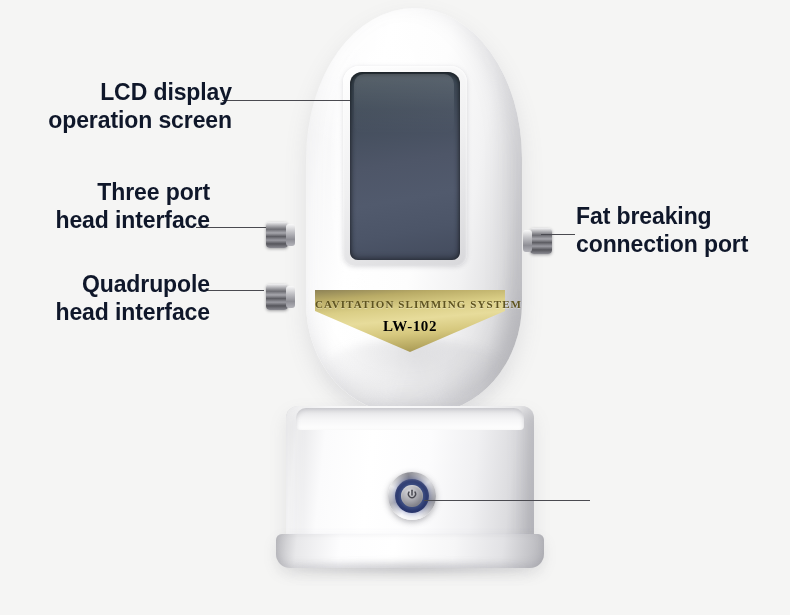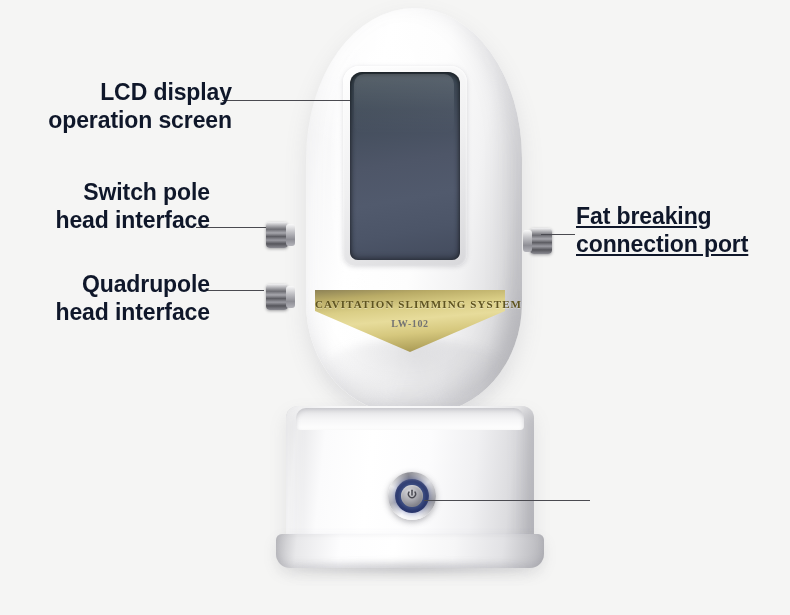--- a/index.html
+++ b/index.html
@@ -24,21 +24,21 @@
   .callout {
     position: absolute;
     color: #0f172a;
     font-size: 23px;
     font-weight: 700;
     line-height: 1.22;
     letter-spacing: -0.1px;
     white-space: pre-line;
   }
   .callout.right-align { text-align: right; }
-  .callout.left-align  { text-align: left; text-decoration: underline; }
+  .callout.left-align  { text-align: left; }
 
   #label-lcd        { left: 10px;  top: 78px;  width: 222px; }
   #label-threepole  { left: 10px;  top: 178px; width: 200px; }
   #label-quadrupole { left: 10px;  top: 270px; width: 200px; }
   #label-fat        { left: 576px; top: 202px; width: 210px; }
   #label-switch     { left: 600px; top: 472px; width: 186px; }
 
   
   .leader {
     position: absolute;
@@ -195,24 +195,24 @@
     text-shadow: 0 1px 0 rgba(255,255,255,0.35);
     white-space: nowrap;
   }
   #badge-line2 {
     position: absolute;
     left: 57px;
     top: 310px;
     width: 190px;
     text-align: center;
     font-family: "Liberation Serif", serif;
-    font-size: 10px;
+    font-size: 15px;
     font-weight: 700;
     letter-spacing: 0.6px;
-    color: #737373;
+    color: #000000;
     white-space: nowrap;
   }
 
   
   .port {
     position: absolute;
     width: 22px;
     height: 26px;
     border-radius: 4px;
     background: linear-gradient(180deg,
@@ -388,21 +388,21 @@
 
   <div class="leader" id="leader-lcd"></div>
   <div class="leader" id="leader-threepole"></div>
   <div class="leader" id="leader-quadrupole"></div>
   <div class="leader" id="leader-fat"></div>
   <div class="leader" id="leader-switch"></div>
 
   <div class="callout right-align" id="label-lcd">LCD display
 operation screen</div>
 
-  <div class="callout right-align" id="label-threepole">Switch pole
+  <div class="callout right-align" id="label-threepole">Three port
 head interface</div>
 
   <div class="callout right-align" id="label-quadrupole">Quadrupole
 head interface</div>
 
   <div class="callout left-align" id="label-fat">Fat breaking
 connection port</div>
 
 
 </div>

